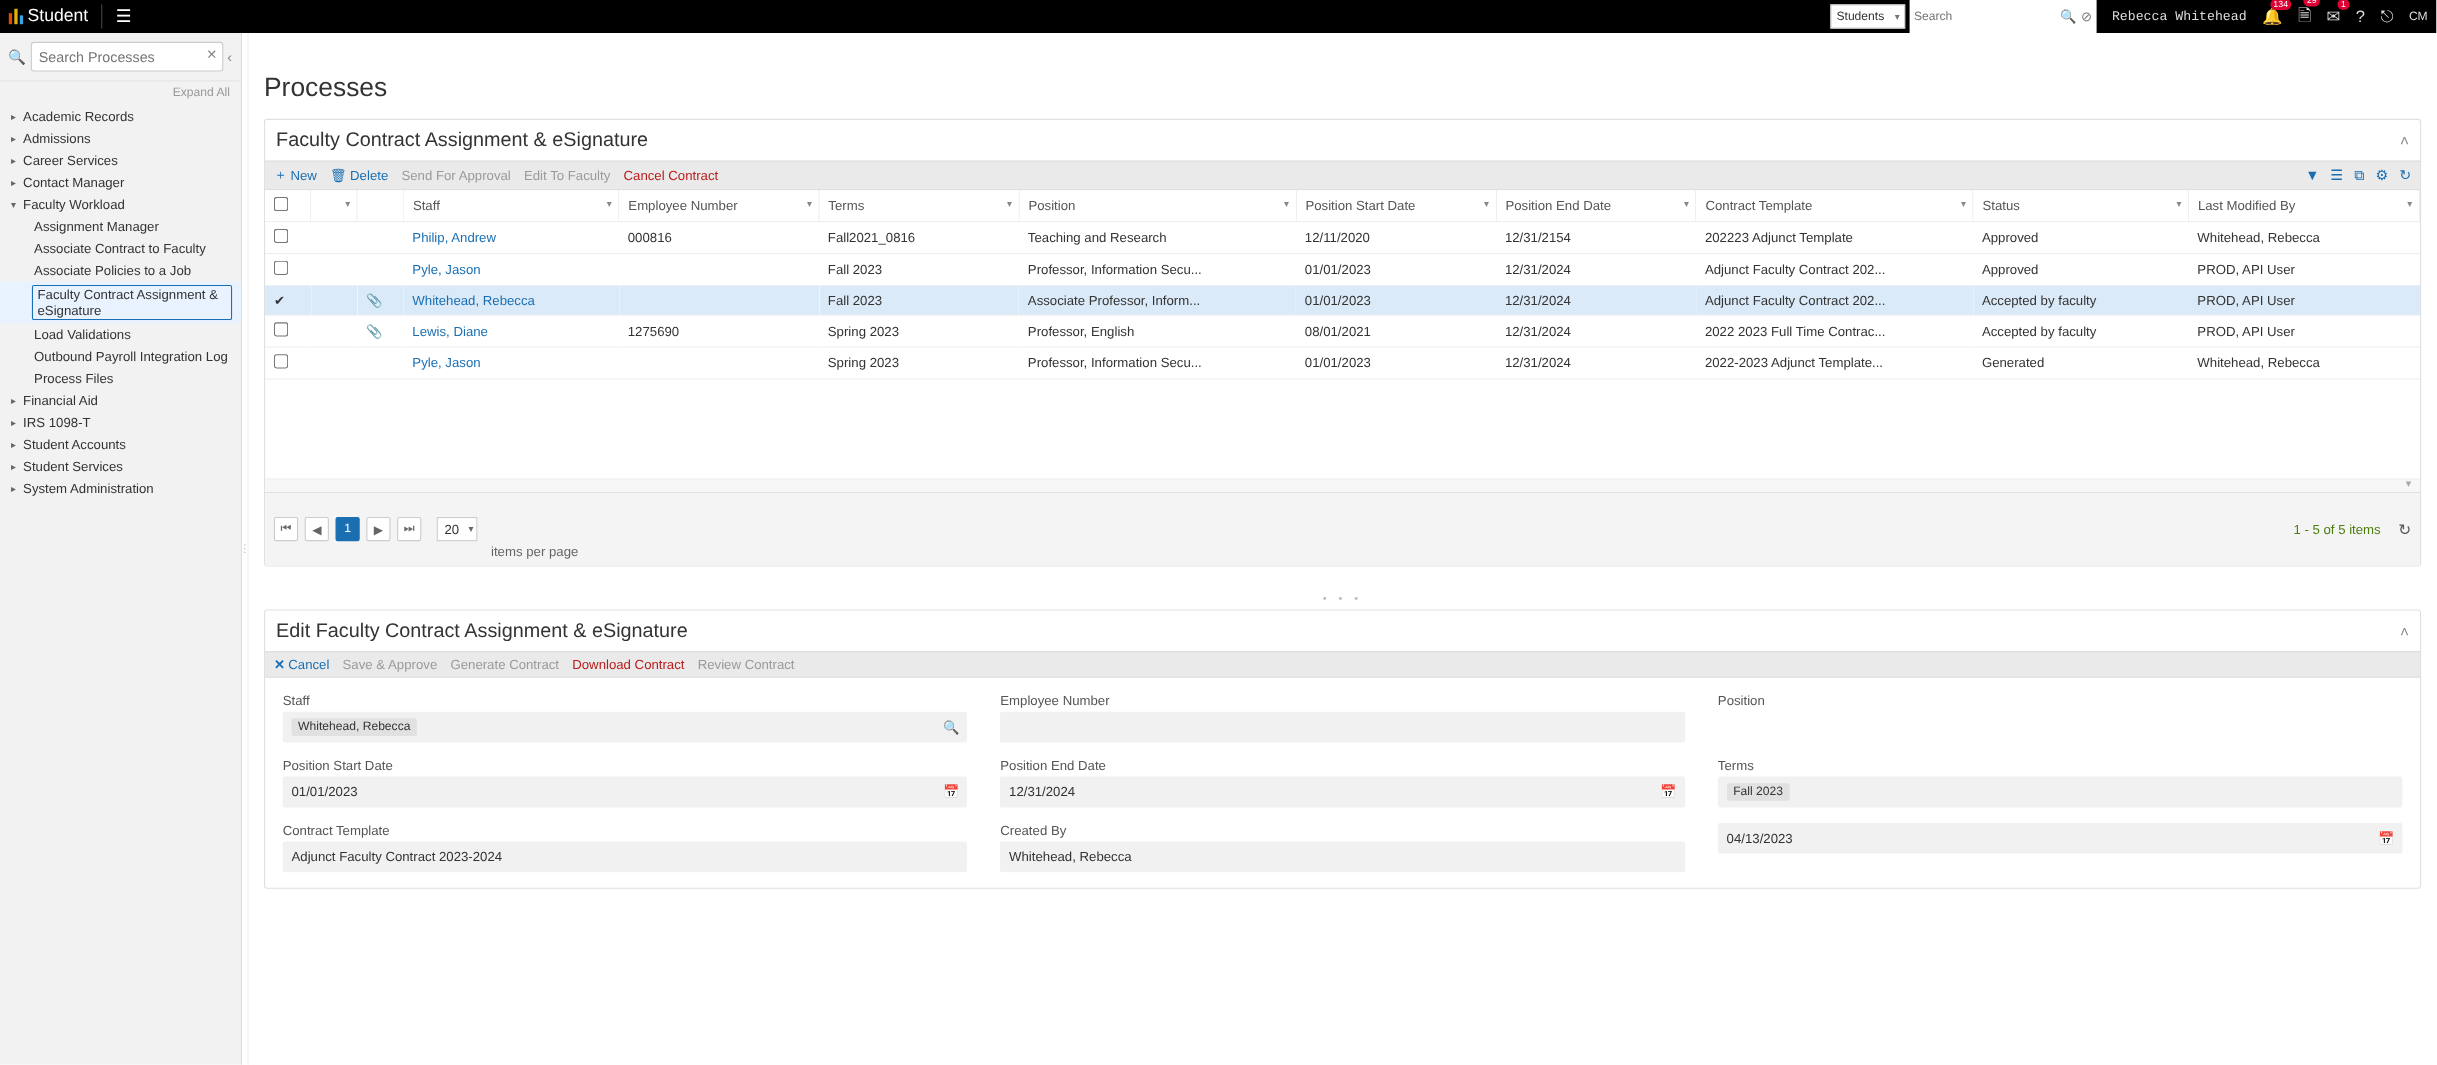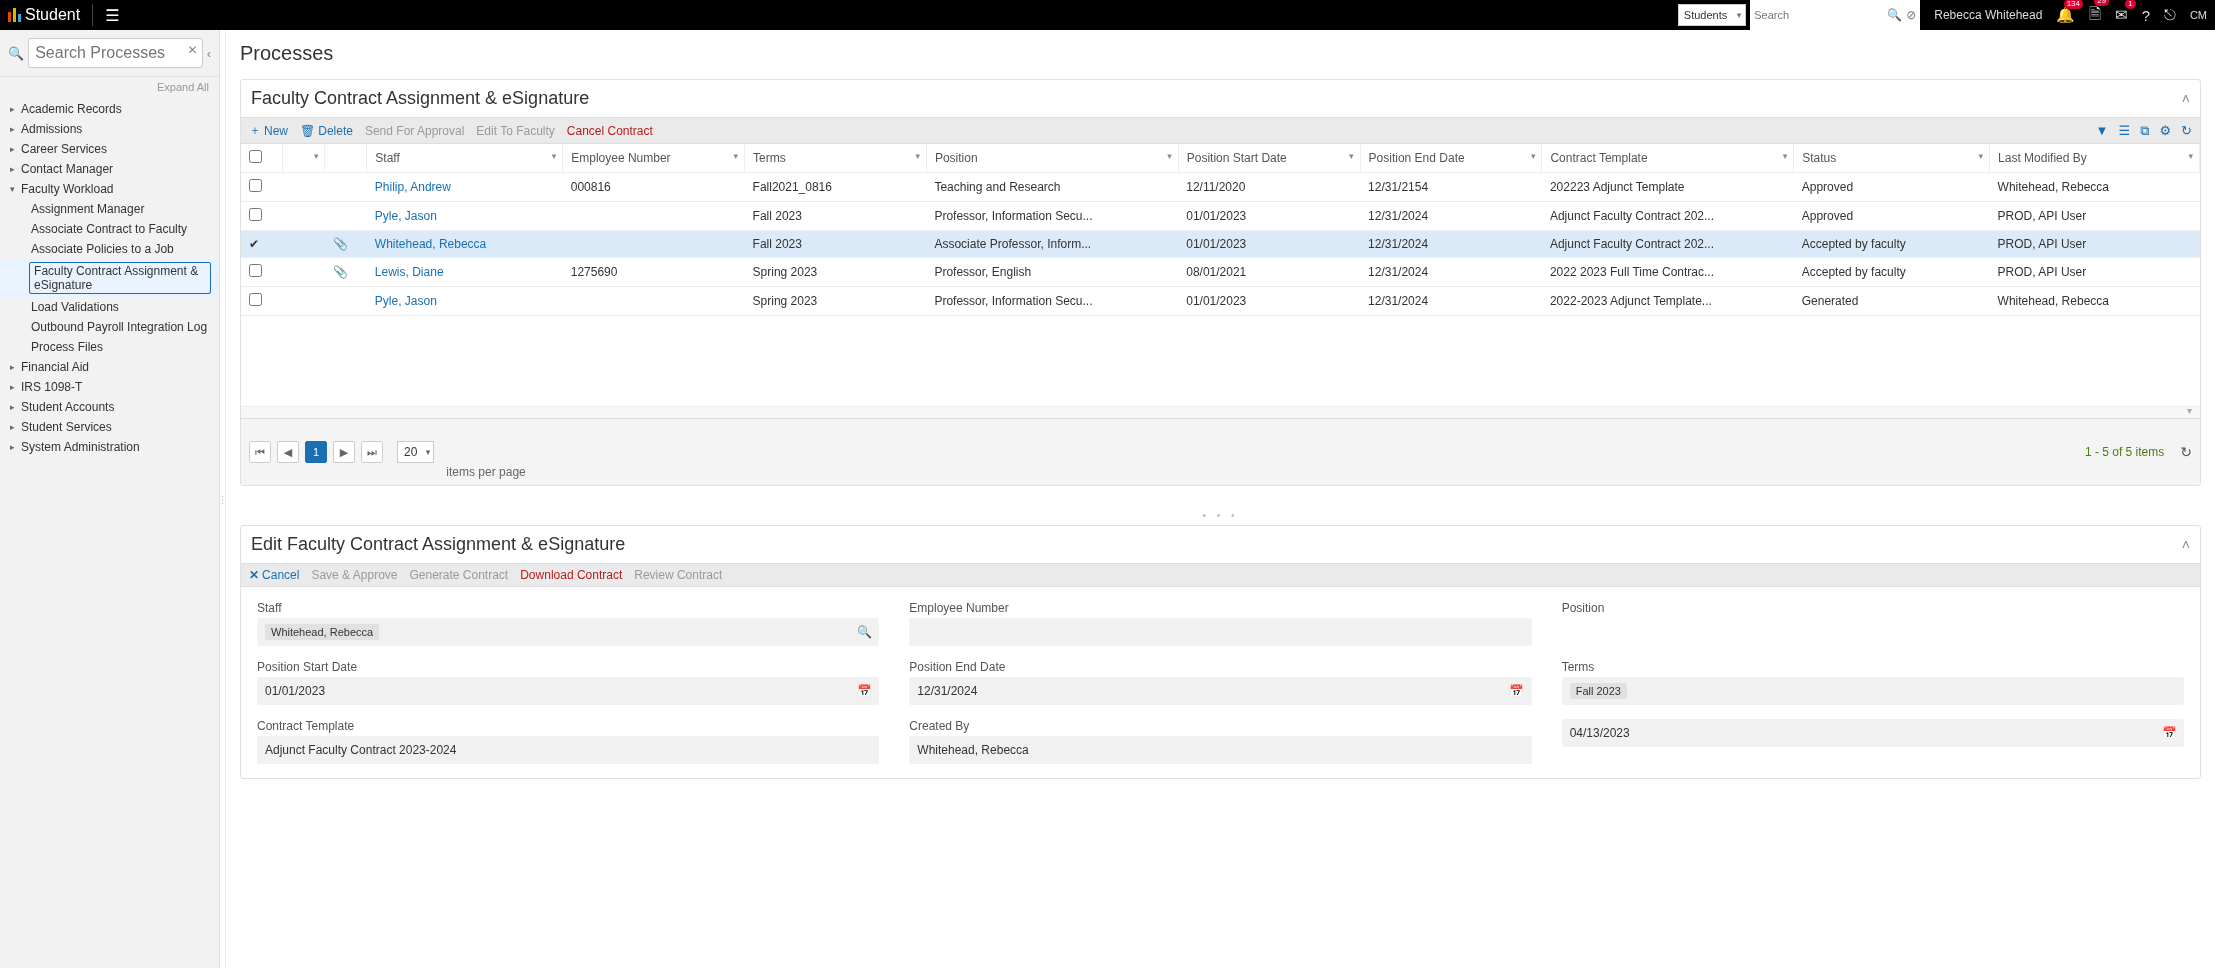--- a/index.html
+++ b/index.html
@@ -14,43 +14,43 @@
   .brand .bars span:nth-child(2){height:14px;background:#e0b400;}
   .brand .bars span:nth-child(3){height:8px;background:#3aa5e0;}
   .vdiv { width:1px; height:22px; background:#444; margin:0 12px; }
   .hamburger { cursor:pointer; font-size:16px; }
   .spacer { flex:1; }
   .scope-select { background:#fff; color:#333; height:22px; border:1px solid #ccc; font-size:11px; padding:0 18px 0 5px; display:flex; align-items:center; position:relative; min-width:55px;}
   .scope-select .caret { position:absolute; right:4px; top:5px; font-size:9px; color:#777;}
   .search-box { background:#fff; height:32px; margin-left:4px; display:flex; align-items:center; padding:0 4px; min-width:170px; position:relative;}
   .search-box input { border:none; outline:none; font-size:11px; width:120px; }
   .search-box .s-icons { position:absolute; right:4px; display:flex; gap:4px; color:#777; font-size:12px;}
-  .username { color:#ddd; margin:0 14px; font-size:12px;}
+  .username { color:#ddd; margin:0 14px; font-size:12px;font-family:Liberation Mono, monospace;}
   .top-icons { display:flex; align-items:center; gap:14px; color:#ddd; font-size:15px;}
   .top-icon { position:relative; cursor:pointer;}
   .badge { position:absolute; top:-7px; right:-8px; background:#d03; color:#fff; border-radius:8px; font-size:8px; padding:1px 3px; line-height:1;}
   
   .main { display:flex; height:calc(100vh - 30px); }
   .sidebar { width:220px; background:#f2f2f2; border-right:1px solid #ddd; display:flex; flex-direction:column; }
   .side-search { padding:8px; display:flex; align-items:center; gap:4px; border-bottom:1px solid #e4e4e4;}
   .ss-icon { color:#888; font-size:13px;}
   .ss-input-wrap { flex:1; position:relative; border:1px solid #ccc; background:#fff; border-radius:3px;}
-  .ss-input-wrap input { border:none; width:100%; padding:5px 22px 5px 6px; font-size:16px; outline:none; background:transparent;}
+  .ss-input-wrap input { border:none; width:100%; padding:5px 22px 5px 6px; font-size:13px; outline:none; background:transparent;}
   .ss-clear { position:absolute; right:4px; top:4px; color:#888; cursor:pointer; font-size:12px;}
   .ss-collapse { color:#888; cursor:pointer; font-size:13px;}
   .side-expand { text-align:right; color:#999; font-size:11px; padding:4px 10px;}
   .tree { padding:2px 0 10px 0; overflow:auto; }
   .tree-item { padding:3px 8px 3px 10px; cursor:pointer; display:flex; align-items:center; gap:3px;}
   .tree-item .exp { width:8px; font-size:9px; color:#666;}
   .tree-item.lvl1 { padding-left:20px; }
   .tree-item.selected { background:#e9f3ff;}
   .tree-item.selected .lbl { border:1px solid #1a6fb3; padding:1px 4px; border-radius:2px;}
   
   .content { flex:1; overflow:auto; padding:6px 14px 20px 14px;}
-  .page-title { font-size:20px; color:#333; padding:6px 0 14px 0; font-weight:400;}
+  .page-title { font-size:24px; color:#333; padding:6px 0 14px 0; font-weight:400;margin-top:24px;}
   .panel { border:1px solid #e0e0e0; border-radius:3px; margin-bottom:20px; }
   .panel-head { display:flex; align-items:center; padding:8px 10px; }
   .panel-head .ptitle { font-size:18px; color:#333;}
   .panel-head .pspacer{flex:1;}
   .panel-head .chev { color:#888; cursor:pointer; font-size:14px;}
   .toolbar { background:#eaeaea; border-top:1px solid #ddd; border-bottom:1px solid #ddd; display:flex; align-items:center; padding:4px 8px; gap:12px;}
   .tool-btn { display:inline-flex; align-items:center; gap:3px; cursor:pointer; color:#1a6fb3; font-size:12px;}
   .tool-btn.muted { color:#9a9a9a; cursor:default;}
   .tool-btn.dark { color:#b91c1c; }
   .toolbar .right-tools { margin-left:auto; display:flex; gap:10px; color:#1a6fb3; font-size:13px;}

